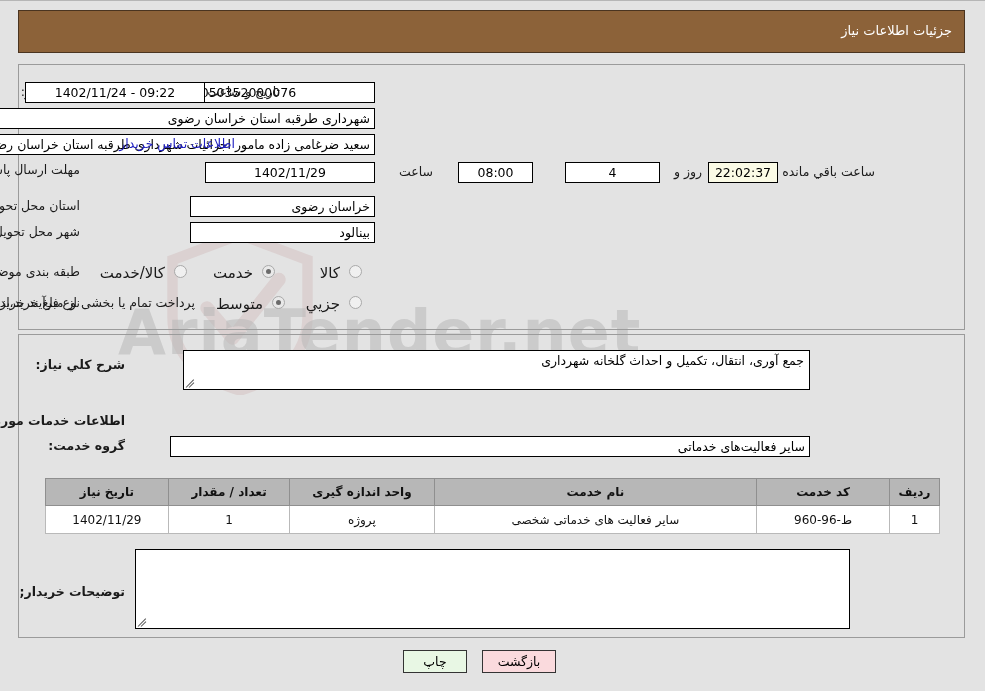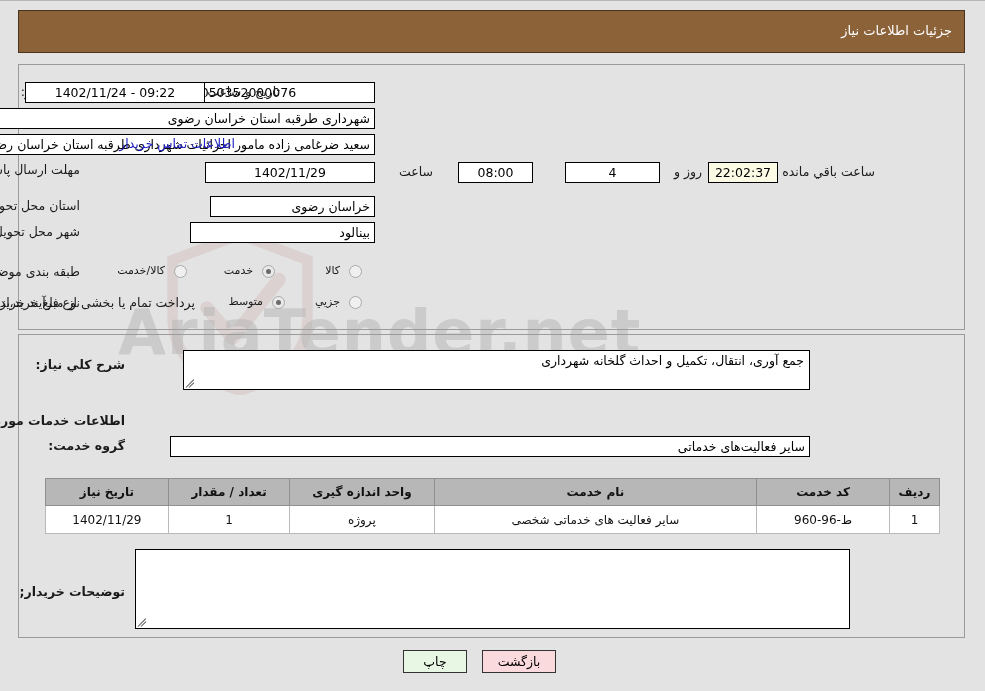--- a/index.html
+++ b/index.html
@@ -123,21 +123,21 @@
     position:absolute;
     left:3px;top:3px;
     width:5px;height:5px;
     border-radius:50%;
     background:#6b6b6b;
   }
   .radio-lbl{
     position:absolute;
     z-index:5;
     white-space:nowrap;
-    font-size:11px;
+    font-size:15px;
   }
   
   .ta{
     position:absolute;
     background:#ffffff;
     border:1px solid #000000;
     box-sizing:border-box;
     z-index:4;
     font-size:12.5px;
     padding:2px 5px;
@@ -234,21 +234,21 @@
 <div class="lbl" style="right:905px;top:162px;line-height:16px;width:80px;text-align:right;">مهلت ارسال پاسخ: تا تاریخ:</div>
 <div class="box ctr" style="right:610px;top:162px;width:170px;">1402/11/29</div>
 <div class="plain" style="right:552px;top:164px;">ساعت</div>
 <div class="box ctr" style="right:452px;top:162px;width:75px;">08:00</div>
 <div class="box ctr" style="right:325px;top:162px;width:95px;">4</div>
 <div class="plain" style="right:283px;top:164px;">روز و</div>
 <div class="box ctr cream" style="right:207px;top:162px;width:70px;">22:02:37</div>
 <div class="plain" style="right:110px;top:164px;">ساعت باقي مانده</div>
 
 <div class="lbl" style="right:905px;top:198px;">استان محل تحویل:</div>
-<div class="box" style="right:610px;top:196px;width:165px;">خراسان رضوی</div>
+<div class="box" style="right:610px;top:196px;width:185px;">خراسان رضوی</div>
 
 <div class="lbl" style="right:905px;top:224px;">شهر محل تحویل:</div>
 <div class="box" style="right:610px;top:222px;width:185px;padding-left:44px;">بینالود</div>
 
 <div class="lbl" style="right:905px;top:264px;">طبقه بندی موضوعی:</div>
 <div class="radio" style="right:623px;top:265px;"></div>
 <div class="radio-lbl" style="right:645px;top:264px;">کالا</div>
 <div class="radio on" style="right:710px;top:265px;"></div>
 <div class="radio-lbl" style="right:732px;top:264px;">خدمت</div>
 <div class="radio" style="right:798px;top:265px;"></div>

